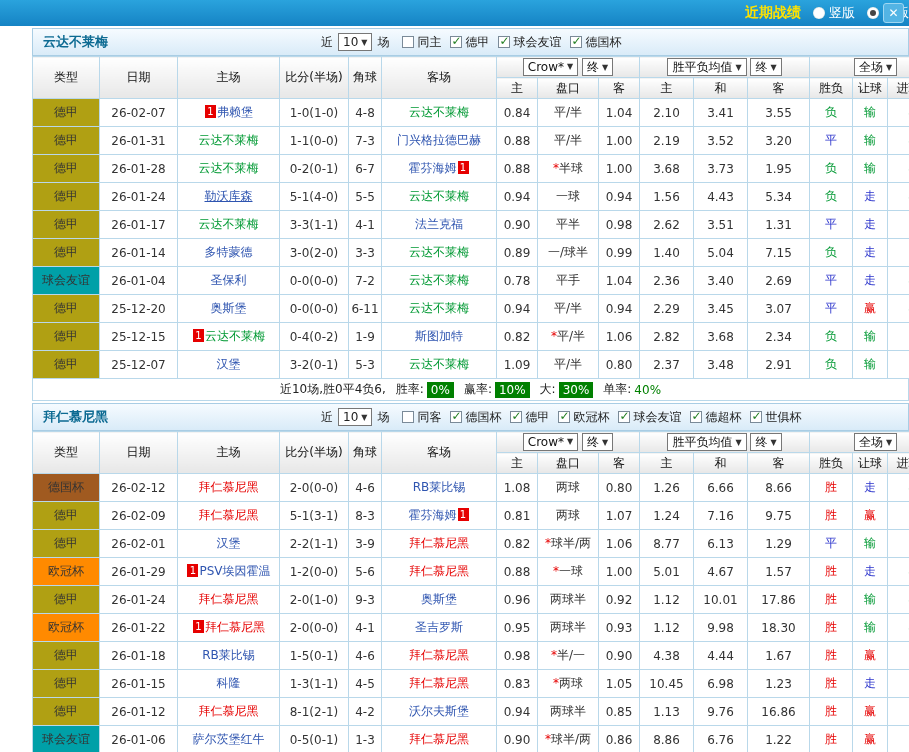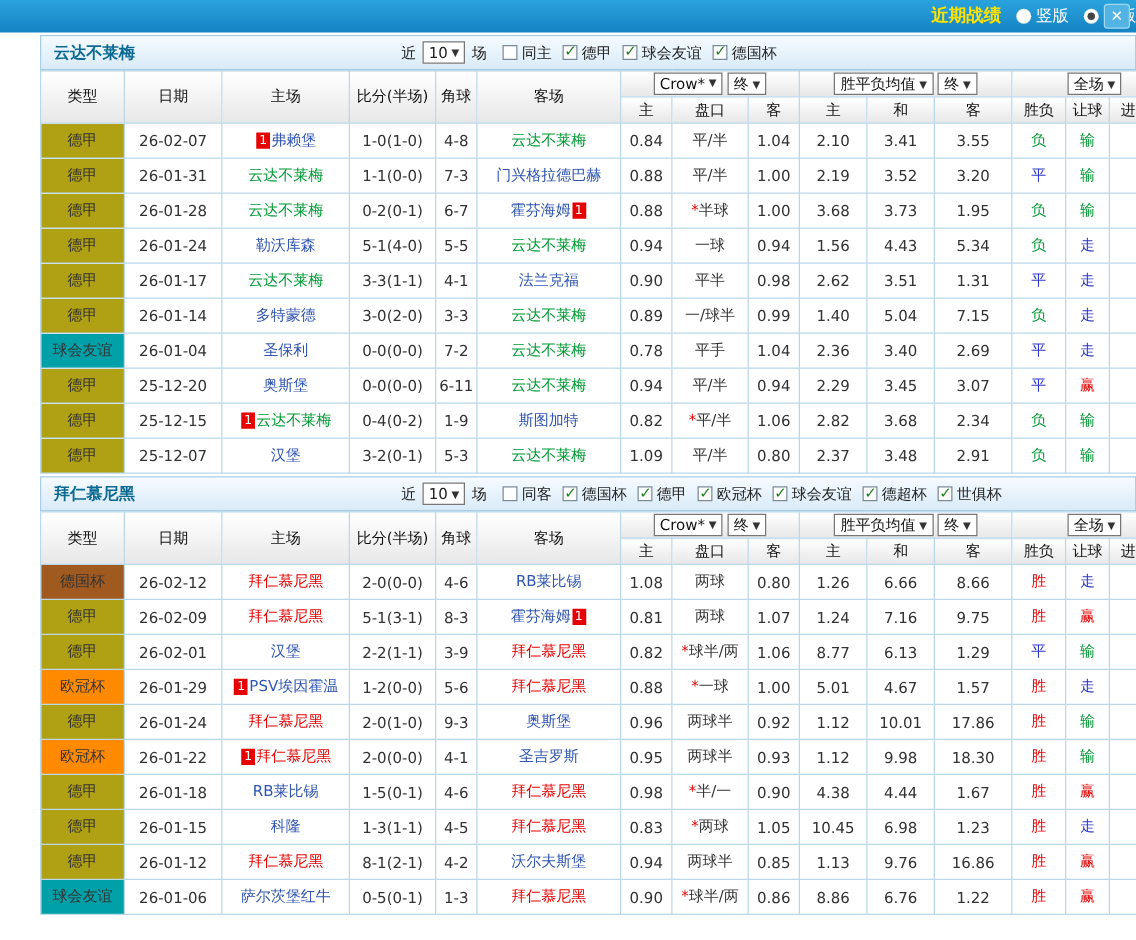--- a/index.html
+++ b/index.html
@@ -220,21 +220,21 @@
             <td class="odds-cell">3.68</td>
             <td class="odds-cell">3.73</td>
             <td class="odds-cell">1.95</td>
             <td class="outcome-cell" style="color: rgb(0, 153, 51);">负</td>
             <td class="outcome-cell" style="color: rgb(0, 153, 51);">输</td>
             <td class="outcome-cell" style="color: rgb(0, 153, 51);">小</td>
           </tr>
           <tr class="match-row">
             <td class="league-cell" style="background: rgb(176, 160, 19);">德甲</td>
             <td class="date-cell">26-01-24</td>
-            <td class="team-cell"><a class="team-name-link" style="color: rgb(47, 85, 176);">勒沃库森</a></td>
+            <td class="team-cell"><a class="team-name-link" style="color: rgb(47, 85, 176); text-decoration: underline;">勒沃库森</a></td>
             <td class="score-cell">5-1(4-0)</td>
             <td class="corner-cell">5-5</td>
             <td class="team-cell"><a class="team-name-link" style="color: rgb(0, 153, 51);">云达不莱梅</a></td>
             <td class="odds-cell">0.94</td>
             <td class="odds-cell">一球</td>
             <td class="odds-cell">0.94</td>
             <td class="odds-cell">1.56</td>
             <td class="odds-cell">4.43</td>
             <td class="odds-cell">5.34</td>
             <td class="outcome-cell" style="color: rgb(0, 153, 51);">负</td>
@@ -338,20 +338,39 @@
             <td class="odds-cell">0.80</td>
             <td class="odds-cell">2.37</td>
             <td class="odds-cell">3.48</td>
             <td class="odds-cell">2.91</td>
             <td class="outcome-cell" style="color: rgb(0, 153, 51);">负</td>
             <td class="outcome-cell" style="color: rgb(0, 153, 51);">输</td>
             <td class="outcome-cell" style="color: rgb(230, 0, 0);">大</td>
           </tr>
         </tbody>
     </table>
+    <div class="summary">
+        <span class="sum-record">近10场,胜0平4负6,</span>
+        <span class="sum-stat">
+          <span class="sum-label">胜率:</span>
+          <span class="sum-badge" style="background: rgb(0, 128, 0);">0%</span>
+        </span>
+        <span class="sum-stat">
+          <span class="sum-label">赢率:</span>
+          <span class="sum-badge" style="background: rgb(0, 128, 0);">10%</span>
+        </span>
+        <span class="sum-stat">
+          <span class="sum-label">大:</span>
+          <span class="sum-badge" style="background: rgb(0, 128, 0);">30%</span>
+        </span>
+        <span class="sum-stat">
+          <span class="sum-label">单率:</span>
+          <span class="sum-green">40%</span>
+        </span>
+      </div>
   </section>
 
   <section class="team-section">
     <div class="section-header">
       <span class="team-name">拜仁慕尼黑</span>
       <div class="filter-bar">
         <span>近</span>
         <span class="fake-select">
           <span>10</span>
           <span class="arrow">▼</span>

